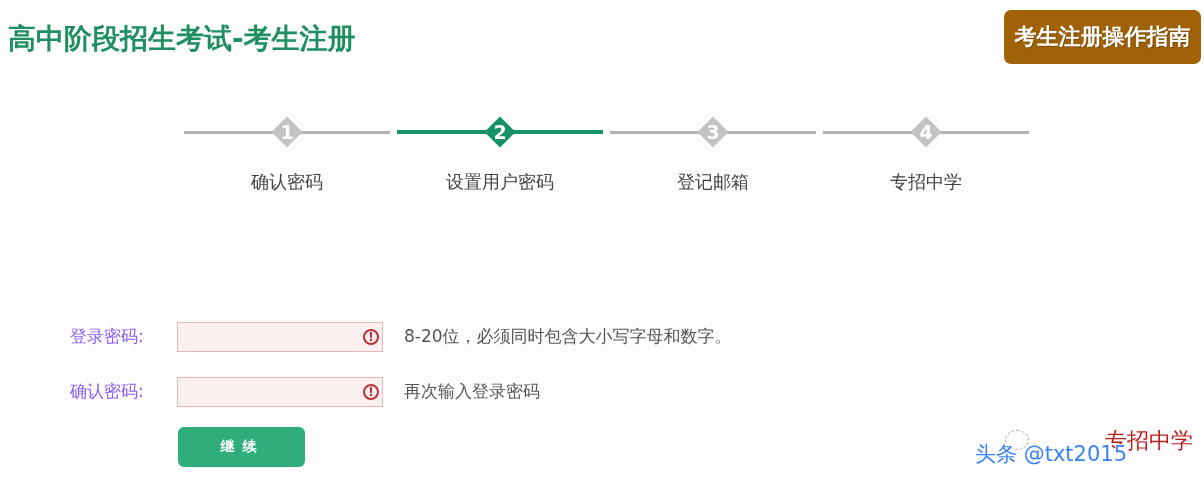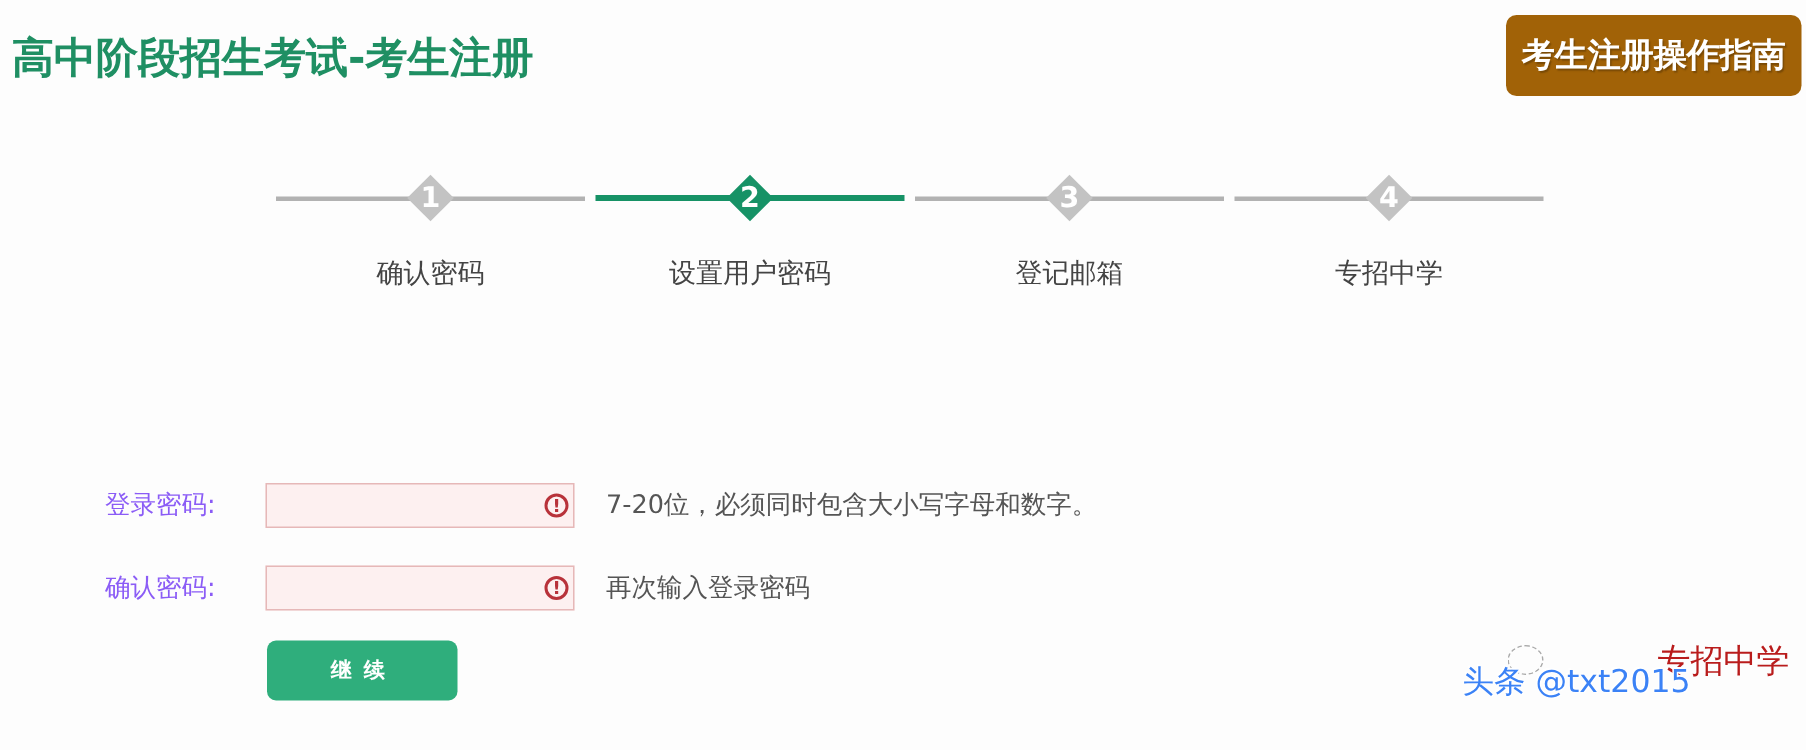--- a/index.html
+++ b/index.html
@@ -123,21 +123,21 @@
   <div class="step-label" style="left:184px;">确认密码</div>
   <div class="step-label" style="left:397px;">设置用户密码</div>
   <div class="step-label" style="left:610px;">登记邮箱</div>
   <div class="step-label" style="left:823px;">专招中学</div>
 </div>
 
 <div>
   <label class="form-label" style="top:325px;">登录密码:</label>
   <input type="password" class="form-input" style="top: 322px;" value="">
   <span class="err-icon" style="left:363px;top:329px;">!</span>
-  <span class="hint" style="top:325px;">7-20位，必须同时包含大小写字母和数字。</span>
+  <span class="hint" style="top:325px;">8-20位，必须同时包含大小写字母和数字。</span>
 
   <label class="form-label" style="top:380px;">确认密码:</label>
   <input type="password" class="form-input" style="top: 377px;" value="">
   <span class="err-icon" style="left:363px;top:384px;">!</span>
   <span class="hint" style="top:380px;">再次输入登录密码</span>
 
   <button class="continue-btn">继续</button>
 </div>
 
 <div class="watermark-logo"></div>

